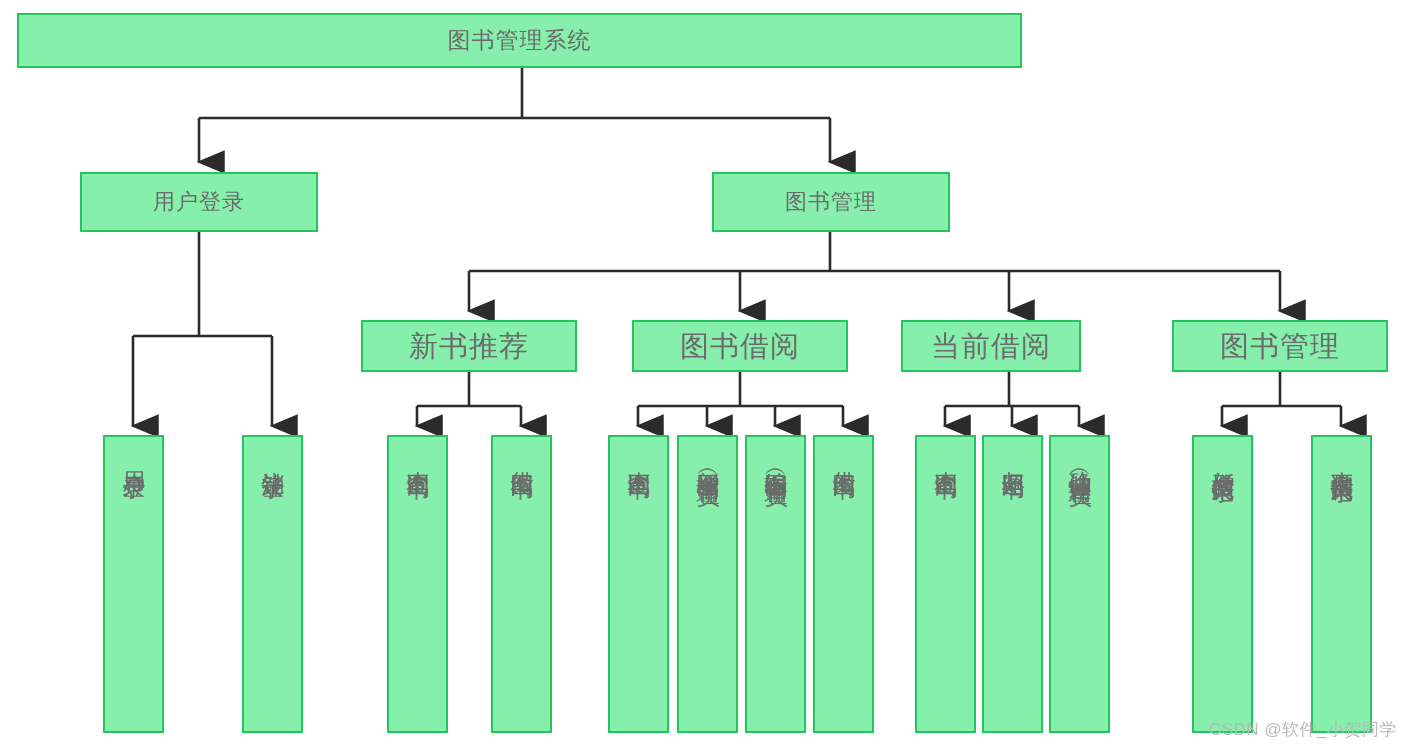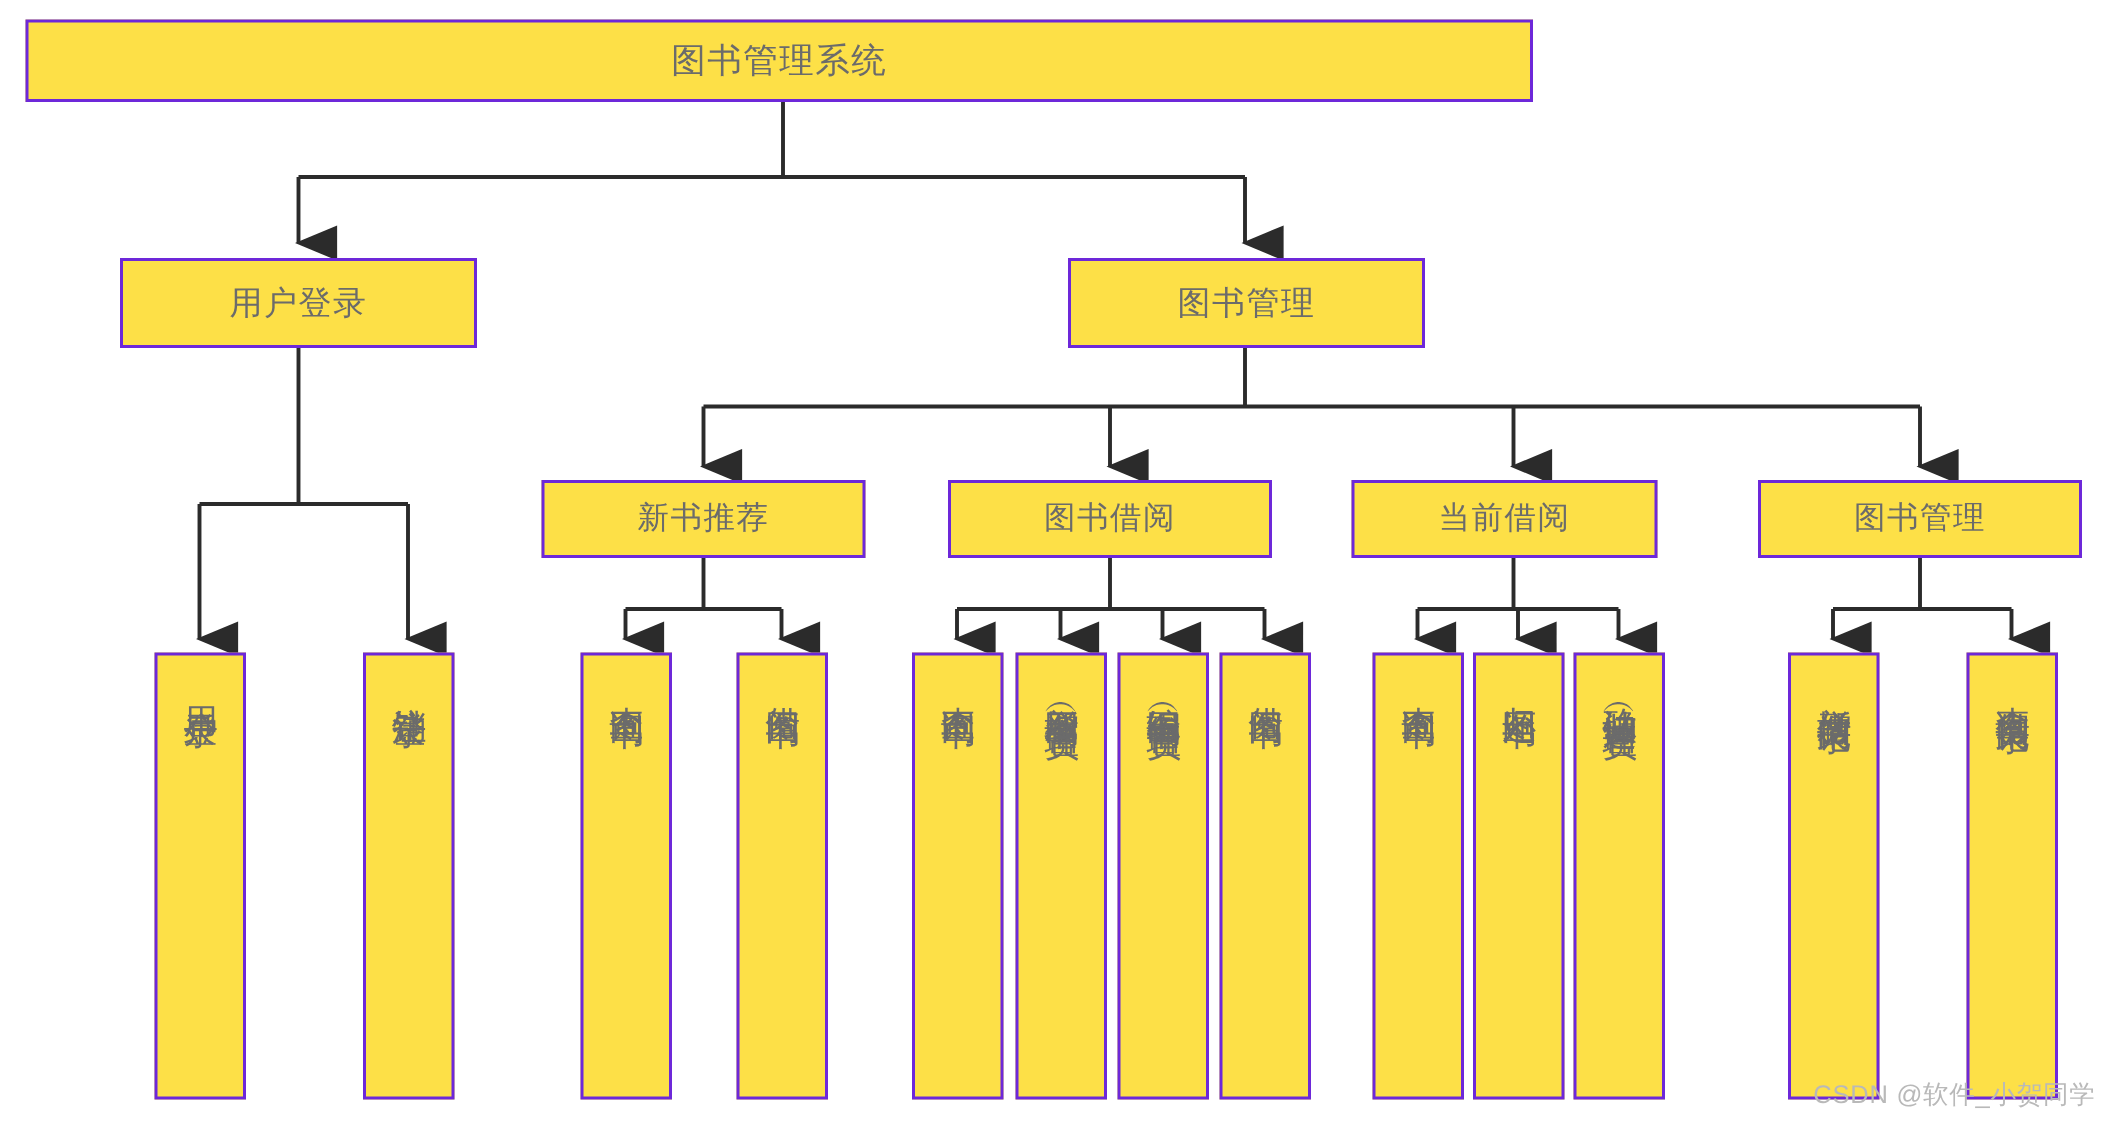--- a/index.html
+++ b/index.html
@@ -8,36 +8,36 @@
     background:#ffffff;
     font-family:"Liberation Sans","DejaVu Sans",sans-serif;
     overflow:hidden;
   }
   #stage{position:relative;width:1405px;height:747px;}
   svg#wires{position:absolute;left:0;top:0;width:1405px;height:747px;}
 
   .node{
     position:absolute;
     box-sizing:border-box;
-    background:#fde047;
-    border:2px solid #6d28d9;
+    background:#86efac;
+    border:2px solid #22c55e;
     display:flex;
     align-items:center;
     justify-content:center;
   }
   .node .lbl{
     color:#6b6b6b;
     font-size:22px;
     line-height:1.25;
     letter-spacing:1px;
     white-space:nowrap;
   }
   .node.root .lbl{font-size:23px;}
   .node.lvl2 .lbl{font-size:22px;}
-  .node.lvl3 .lbl{font-size:21px;}
+  .node.lvl3 .lbl{font-size:29px;}
 
   .node.vert{
     align-items:flex-start;
     justify-content:center;
     padding-top:16px;
   }
   .node.vert .lbl{
     writing-mode:vertical-rl;
     text-orientation:upright;
     font-size:23px;
@@ -124,21 +124,21 @@
   <div class="node lvl2" style="left:712px;top:172px;width:238px;height:60px;">
     <span class="lbl">图书管理</span>
   </div>
 
   <div class="node lvl3" style="left:361px;top:320px;width:216px;height:52px;">
     <span class="lbl">新书推荐</span>
   </div>
   <div class="node lvl3" style="left:632px;top:320px;width:216px;height:52px;">
     <span class="lbl">图书借阅</span>
   </div>
-  <div class="node lvl3" style="left:901px;top:320px;width:204px;height:52px;">
+  <div class="node lvl3" style="left:901px;top:320px;width:180px;height:52px;">
     <span class="lbl">当前借阅</span>
   </div>
   <div class="node lvl3" style="left:1172px;top:320px;width:216px;height:52px;">
     <span class="lbl">图书管理</span>
   </div>
 
   <div class="node vert" style="left:103px;top:435px;width:61px;height:298px;">
     <span class="lbl">用户登录</span>
   </div>
   <div class="node vert" style="left:242px;top:435px;width:61px;height:298px;">

